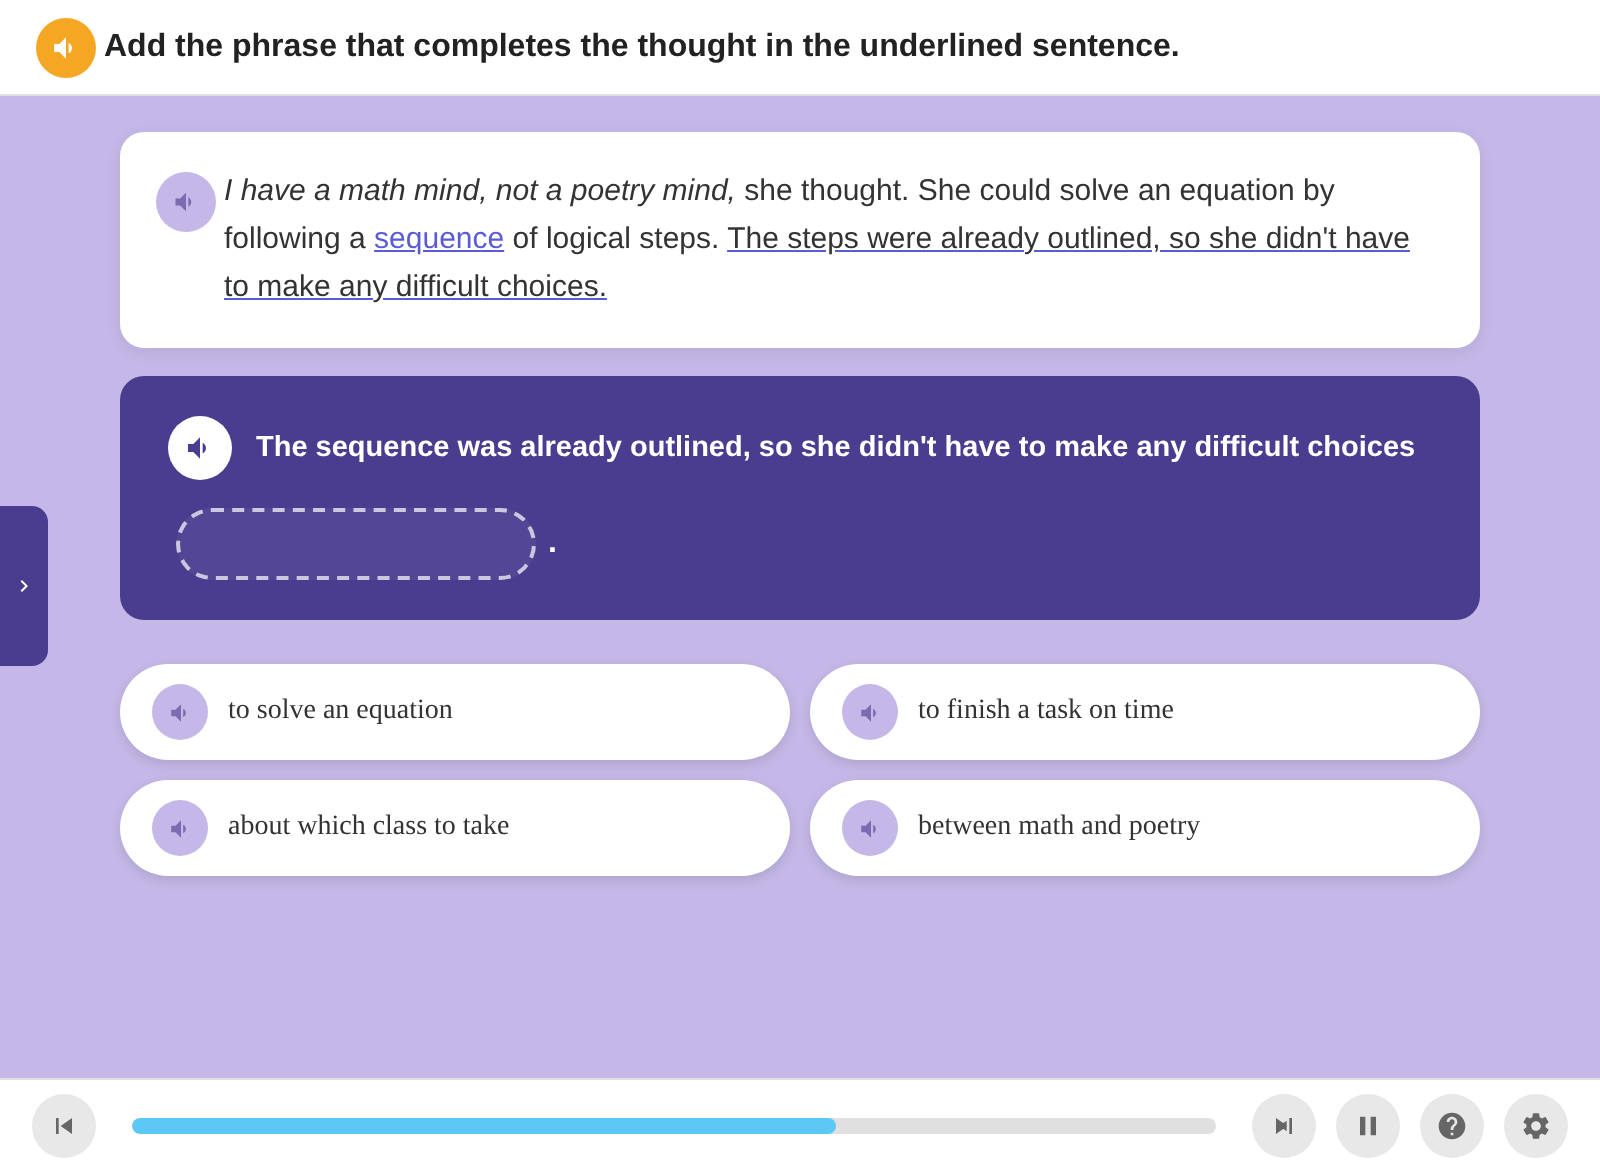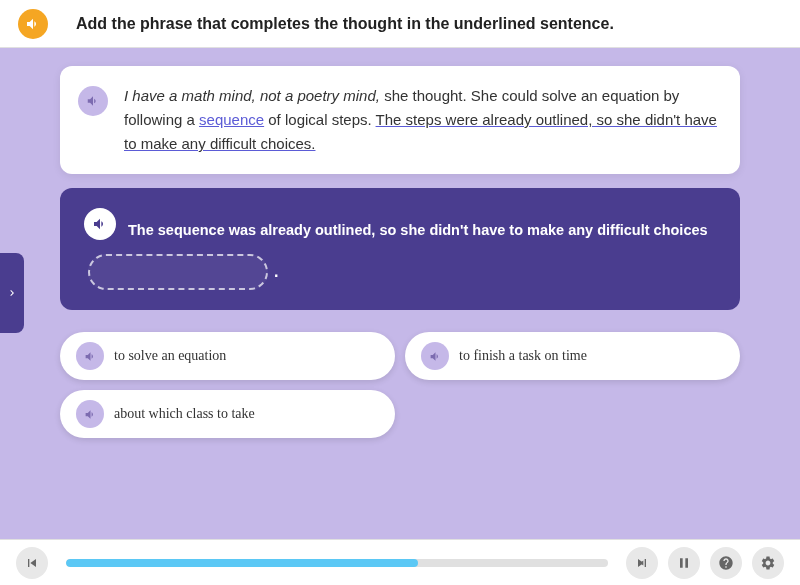--- a/index.html
+++ b/index.html
@@ -11,21 +11,21 @@
       overflow: hidden;
       position: relative;
     }
 
     
     #header {
       background: white;
       display: flex;
       align-items: center;
       padding: 10px 18px;
-      gap: 28px;
+      gap: 4px;
       border-bottom: 1px solid #e0e0e0;
       height: 48px;
     }
     #header .speaker-btn {
       width: 30px;
       height: 30px;
       border-radius: 50%;
       background: #f5a623;
       display: flex; align-items: center; justify-content: center;
       cursor: pointer;
@@ -45,21 +45,21 @@
       flex-direction: column;
       gap: 14px;
     }
 
     
     #reading-card {
       background: white;
       border-radius: 12px;
       padding: 18px 22px 18px 18px;
       display: flex;
-      gap: 16px;
+      gap: 4px;
       align-items: flex-start;
       box-shadow: 0 2px 8px rgba(0,0,0,0.08);
     }
     #reading-card .speaker-sm {
       width: 30px;
       height: 30px;
       border-radius: 50%;
       background: #c5b8e8;
       display: flex; align-items: center; justify-content: center;
       cursor: pointer;
@@ -85,21 +85,21 @@
       border-radius: 12px;
       padding: 20px 24px;
       color: white;
       display: flex;
       flex-direction: column;
       gap: 14px;
       position: relative;
     }
     #question-header {
       display: flex;
-      align-items: flex-end;
+      align-items: center;
       gap: 12px;
     }
     #question-speaker {
       width: 32px;
       height: 32px;
       border-radius: 50%;
       background: white;
       display: flex; align-items: center; justify-content: center;
       cursor: pointer;
       flex-shrink: 0;
@@ -281,20 +281,28 @@
     <span class="choice-label">to finish a task on time</span>
   </button>
   <button class="choice-btn">
     <div class="choice-speaker">
       <svg viewBox="0 0 24 24">
         <path d="M3 9v6h4l5 5V4L7 9H3zm13.5 3c0-1.77-1.02-3.29-2.5-4.03v8.05c1.48-.73 2.5-2.25 2.5-4.02z"></path>
       </svg>
     </div>
     <span class="choice-label">about which class to take</span>
   </button>
+  <button class="choice-btn">
+    <div class="choice-speaker">
+      <svg viewBox="0 0 24 24">
+        <path d="M3 9v6h4l5 5V4L7 9H3zm13.5 3c0-1.77-1.02-3.29-2.5-4.03v8.05c1.48-.73 2.5-2.25 2.5-4.02z"></path>
+      </svg>
+    </div>
+    <span class="choice-label">between math and poetry</span>
+  </button>
 </div>
 
 <div id="bottom-bar">
   <button class="tb-btn">
     <svg viewBox="0 0 24 24">
       <path d="M6 6h2v12H6zm3.5 6l8.5 6V6z"></path>
     </svg>
   </button>
   <div id="progress-bar-wrap">
     <div id="progress-bar-fill" style="width: 65%;"></div>

